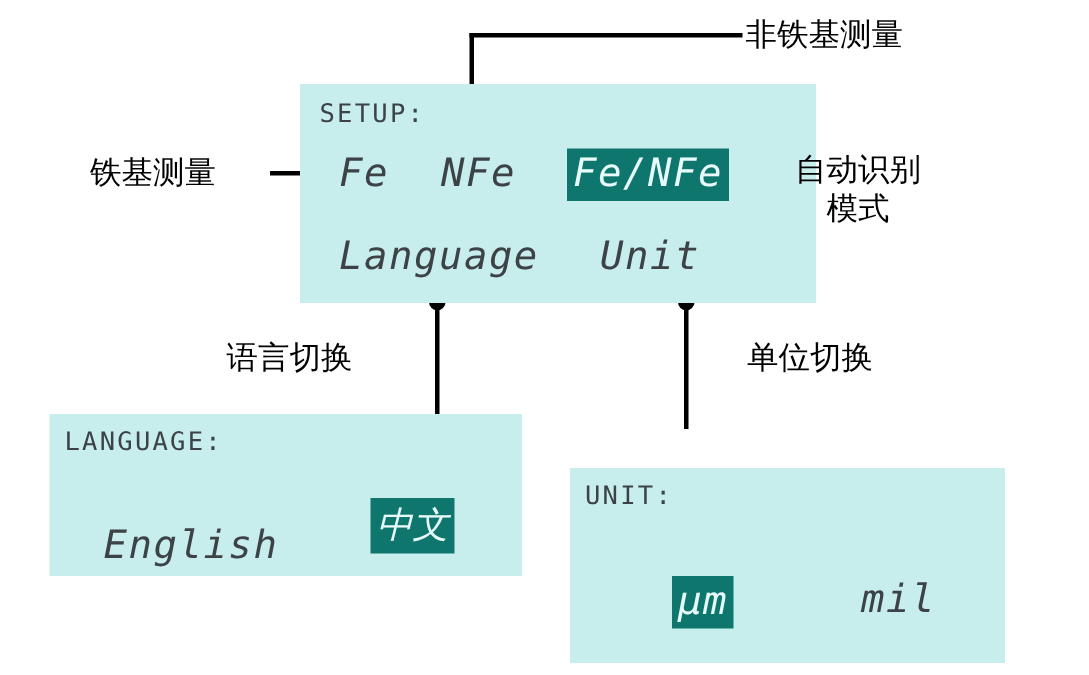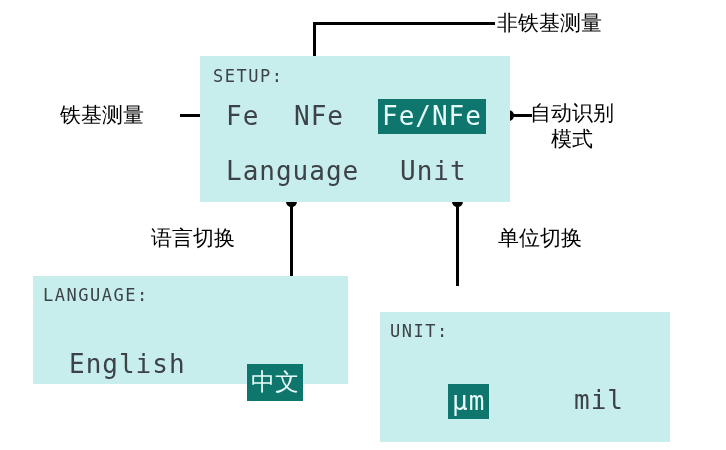--- a/index.html
+++ b/index.html
@@ -28,20 +28,21 @@
     font-size: 17px;
     letter-spacing: 1.5px;
     color: #3c4246;
     white-space: nowrap;
   }
   .lcd-item {
     position: absolute;
     font-family: "DejaVu Sans Mono", monospace;
     color: #3c4246;
     white-space: nowrap;
+    font-style: italic;
   }
   .lcd-item.big {
     font-size: 26px;
     letter-spacing: 1px;
   }
   .lcd-item.sel {
     background: #0f766e;
     color: #e6fbfa;
     padding: 2px 4px 3px 4px;
   }
@@ -98,42 +99,42 @@
 
   <div class="dot" style="left:503px; top:110px;"></div>
   <div class="line-h" style="left:510px; top:114px; width:22px;"></div>
 
   <div class="dot" style="left:286px; top:196px;"></div>
   <div class="line-v" style="left:290px; top:201px; height:85px;"></div>
 
   <div class="dot" style="left:452px; top:196px;"></div>
   <div class="line-v" style="left:456px; top:201px; height:85px;"></div>
 
-  <div class="lcd" style="left:200px; top:56px; width:310px; height:146px;padding-left:44px;">
+  <div class="lcd" style="left:200px; top:56px; width:344px; height:146px;padding-left:44px;">
 
     <div class="lcd-header" style="left:13px; top:10px;">SETUP:</div>
 
     <div class="lcd-item big" style="left:26px; top:45px;">Fe</div>
 
     <div class="lcd-item big" style="left:94px; top:45px;">NFe</div>
 
     <div class="lcd-item big sel" style="left:178px; top:43px;">Fe/NFe</div>
 
     <div class="lcd-item big" style="left:26px; top:100px;">Language</div>
 
     <div class="lcd-item big" style="left:200px; top:100px;">Unit</div>
   </div>
 
   <div class="lcd" style="left:33px; top:276px; width:315px; height:108px;">
 
     <div class="lcd-header" style="left:10px; top:9px;">LANGUAGE:</div>
 
     <div class="lcd-item big" style="left:36px; top:73px;">English</div>
 
-    <div class="lcd-item cjk sel" style="left:214px; top:88px;text-align:center;">中文</div>
+    <div class="lcd-item cjk sel" style="left:214px; top:56px;text-align:center;">中文</div>
   </div>
 
   <div class="lcd" style="left:380px; top:276px; width:290px; height:130px;margin-top:36px;">
 
     <div class="lcd-header" style="left:10px; top:9px;">UNIT:</div>
 
     <div class="lcd-item big sel" style="left:68px; top:72px;">μm</div>
 
     <div class="lcd-item big" style="left:194px; top:73px;">mil</div>
   </div>

